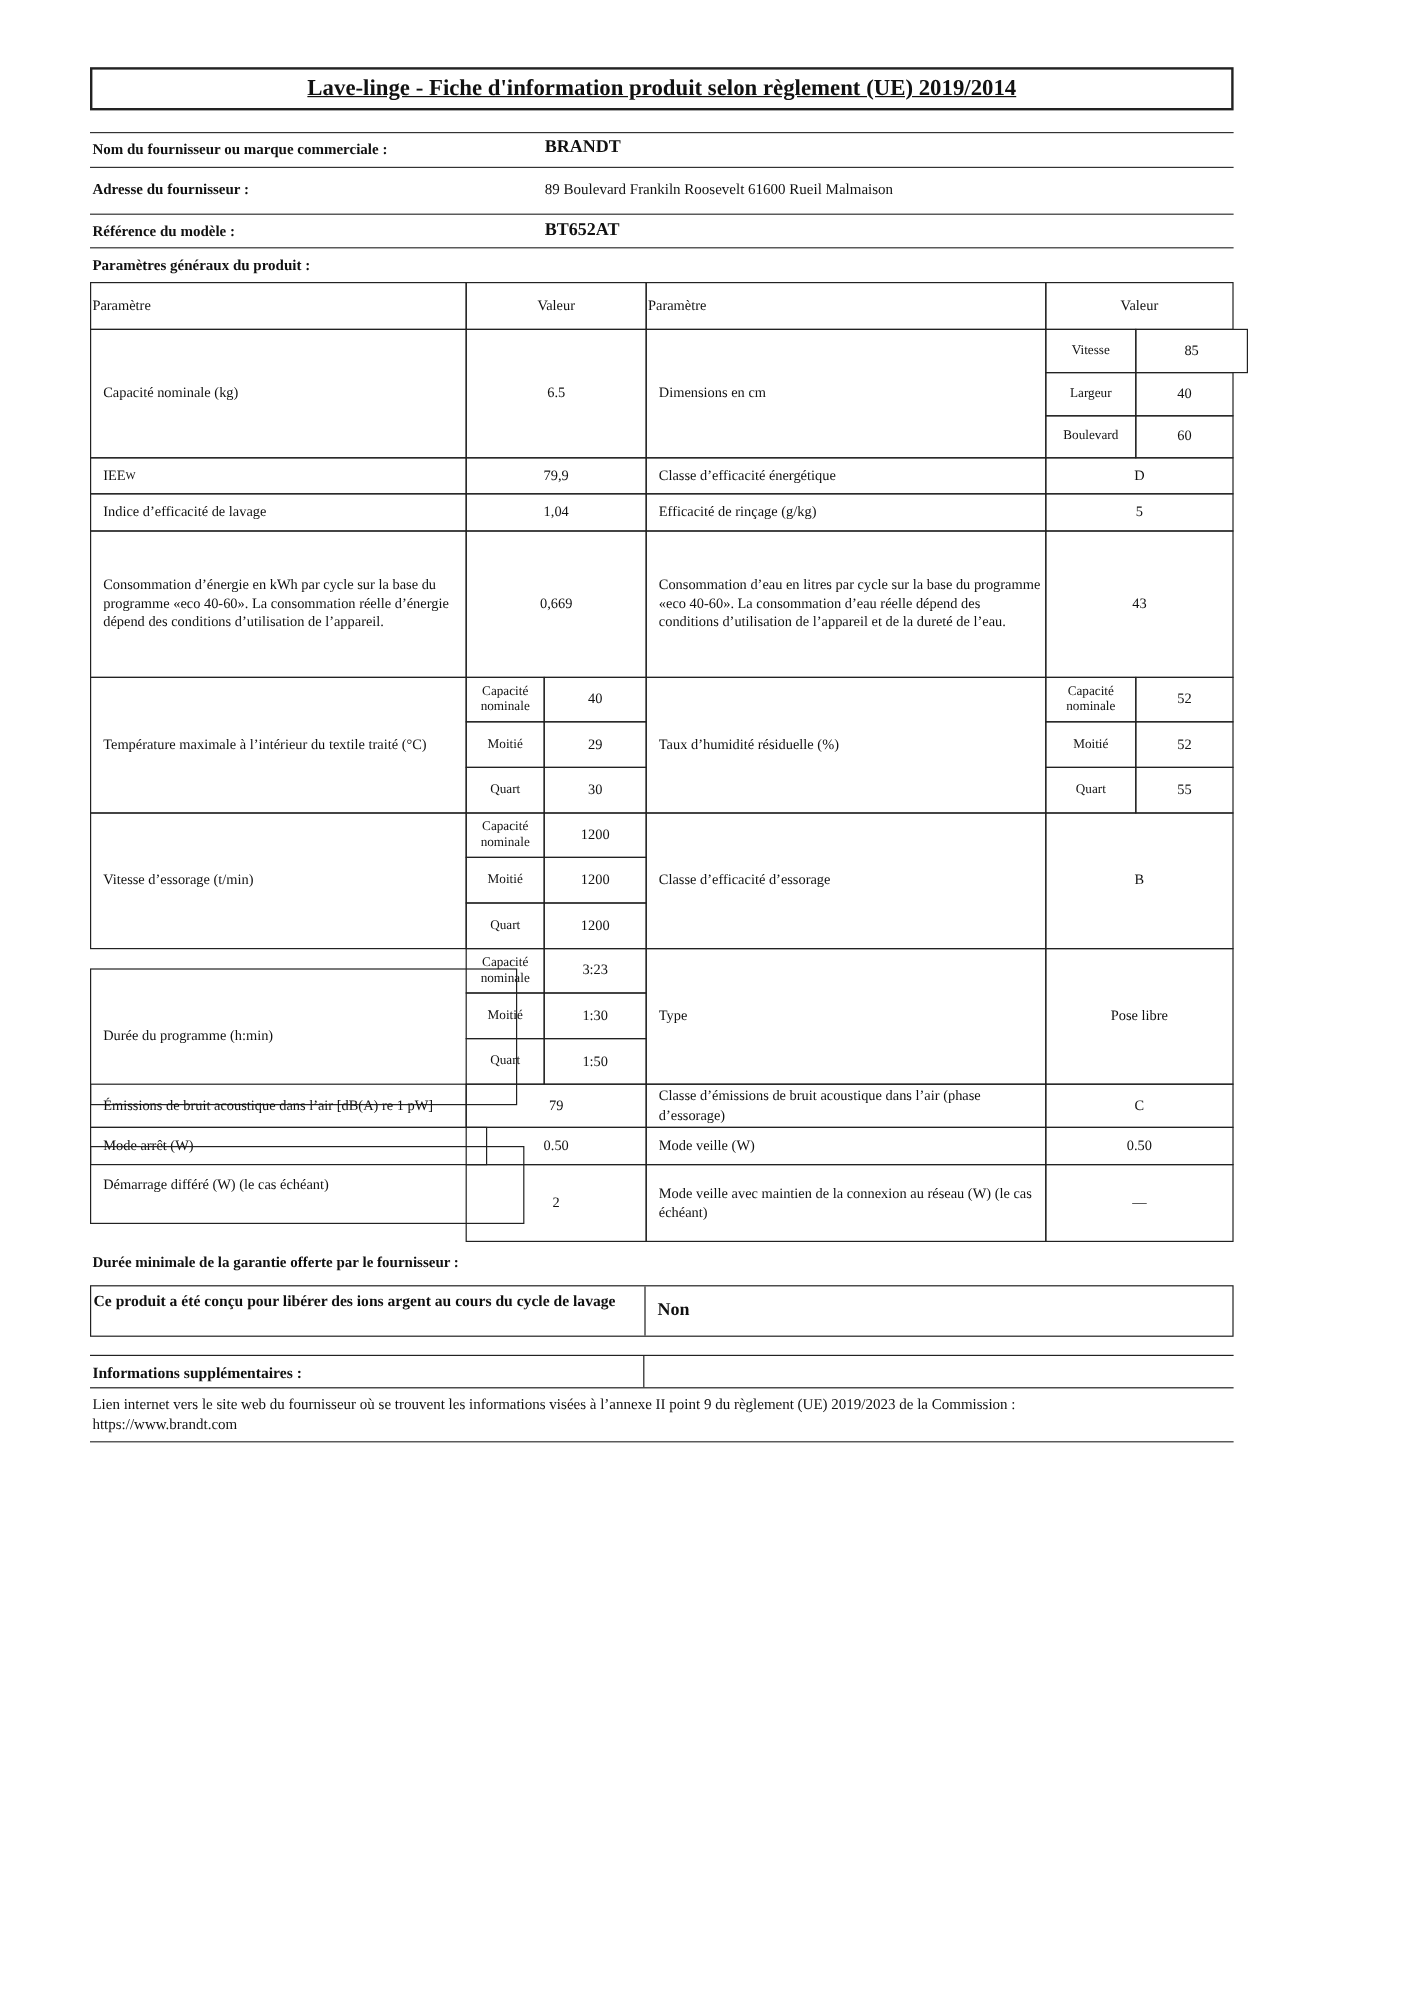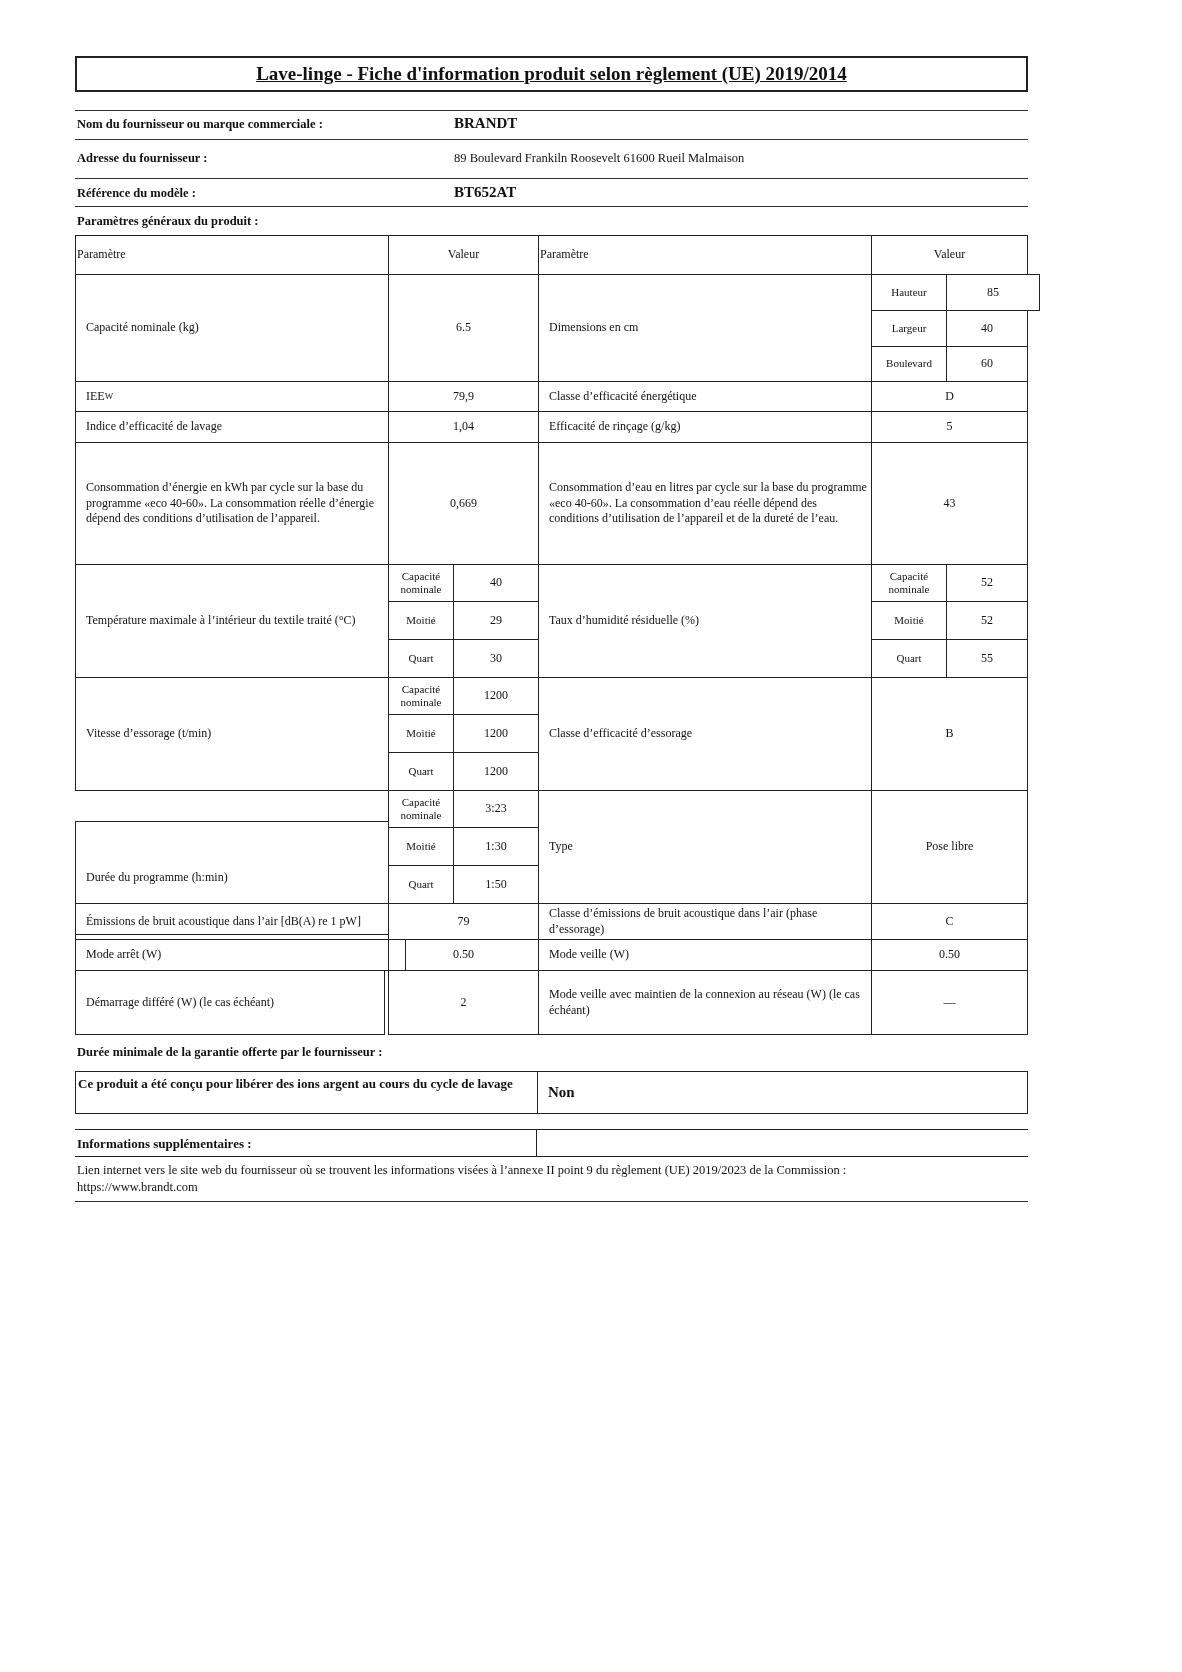--- a/index.html
+++ b/index.html
@@ -53,21 +53,21 @@
 <div class="grid">
 
   <div class="cell hdr-left" style="left:0;top:0;width:314px;height:40px">Paramètre</div>
   <div class="cell center" style="left:313px;top:0;width:151px;height:40px">Valeur</div>
   <div class="cell hdr-left" style="left:463px;top:0;width:334px;height:40px">Paramètre</div>
   <div class="cell center" style="left:796px;top:0;width:157px;height:40px">Valeur</div>
 
   <div class="cell left" style="left:0;top:39px;width:314px;height:108px">Capacité nominale (kg)</div>
   <div class="cell center" style="left:313px;top:39px;width:151px;height:108px">6.5</div>
   <div class="cell left" style="left:463px;top:39px;width:334px;height:108px">Dimensions en cm</div>
-  <div class="cell center small" style="left:796px;top:39px;width:76px;height:37px">Hauteur</div>
+  <div class="cell center small" style="left:796px;top:39px;width:76px;height:37px">Vitesse</div>
   <div class="cell center" style="left:871px;top:39px;width:94px;height:37px">85</div>
   <div class="cell center small" style="left:796px;top:75px;width:76px;height:37px">Largeur</div>
   <div class="cell center" style="left:871px;top:75px;width:82px;height:37px">40</div>
   <div class="cell center small" style="left:796px;top:111px;width:76px;height:36px">Boulevard</div>
   <div class="cell center" style="left:871px;top:111px;width:82px;height:36px">60</div>
 
   <div class="cell left" style="left:0;top:146px;width:314px;height:31px">
       <span>IEE</span>
       <sub>W</sub>
     </div>
@@ -104,41 +104,41 @@
   <div class="cell left" style="left:0;top:442px;width:314px;height:114px">Vitesse d’essorage (t/min)</div>
   <div class="cell center small" style="left:313px;top:442px;width:66px;height:38px">Capacité nominale</div>
   <div class="cell center" style="left:378px;top:442px;width:86px;height:38px">1200</div>
   <div class="cell center small" style="left:313px;top:479px;width:66px;height:39px">Moitié</div>
   <div class="cell center" style="left:378px;top:479px;width:86px;height:39px">1200</div>
   <div class="cell center small" style="left:313px;top:517px;width:66px;height:39px">Quart</div>
   <div class="cell center" style="left:378px;top:517px;width:86px;height:39px">1200</div>
   <div class="cell left" style="left:463px;top:442px;width:334px;height:114px">Classe d’efficacité d’essorage</div>
   <div class="cell center" style="left:796px;top:442px;width:157px;height:114px">B</div>
 
-  <div class="cell left" style="left:0;top:586px;width:314px;height:114px">Durée du programme (h:min)</div>
+  <div class="cell left" style="left:0;top:572px;width:356px;height:114px">Durée du programme (h:min)</div>
   <div class="cell center small" style="left:313px;top:555px;width:66px;height:38px">Capacité nominale</div>
   <div class="cell center" style="left:378px;top:555px;width:86px;height:38px">3:23</div>
   <div class="cell center small" style="left:313px;top:592px;width:66px;height:39px">Moitié</div>
   <div class="cell center" style="left:378px;top:592px;width:86px;height:39px">1:30</div>
   <div class="cell center small" style="left:313px;top:630px;width:66px;height:39px">Quart</div>
   <div class="cell center" style="left:378px;top:630px;width:86px;height:39px">1:50</div>
   <div class="cell left" style="left:463px;top:555px;width:334px;height:114px">Type</div>
   <div class="cell center" style="left:796px;top:555px;width:157px;height:114px">Pose libre</div>
 
   <div class="cell left" style="left:0;top:668px;width:314px;height:37px">Émissions de bruit acoustique dans l’air [dB(A) re 1 pW]</div>
   <div class="cell center" style="left:313px;top:668px;width:151px;height:37px">79</div>
   <div class="cell left" style="left:463px;top:668px;width:334px;height:37px">Classe d’émissions de bruit acoustique dans l’air (phase d’essorage)</div>
   <div class="cell center" style="left:796px;top:668px;width:157px;height:37px">C</div>
 
   <div class="cell left" style="left:0;top:704px;width:331px;height:32px">Mode arrêt (W)</div>
   <div class="cell center" style="left:313px;top:704px;width:151px;height:32px">0.50</div>
   <div class="cell left" style="left:463px;top:704px;width:334px;height:32px">Mode veille (W)</div>
   <div class="cell center" style="left:796px;top:704px;width:157px;height:32px">0.50</div>
 
-  <div class="cell left" style="left:0;top:735px;width:310px;height:65px">Démarrage différé (W) (le cas échéant)</div>
+  <div class="cell left" style="left:0;top:720px;width:362px;height:65px">Démarrage différé (W) (le cas échéant)</div>
   <div class="cell center" style="left:313px;top:735px;width:151px;height:65px">2</div>
   <div class="cell left" style="left:463px;top:735px;width:334px;height:65px">Mode veille avec maintien de la connexion au réseau (W) (le cas échéant)</div>
   <div class="cell center" style="left:796px;top:735px;width:157px;height:65px">—</div>
 </div>
 
 <div class="section-label" style="top:1045px">Durée minimale de la garantie offerte par le fournisseur :</div>
 
 <div class="ions-box">
   <div class="ions-label">Ce produit a été conçu pour libérer des ions argent au cours du cycle de lavage</div>
   <div class="ions-divider"></div>

